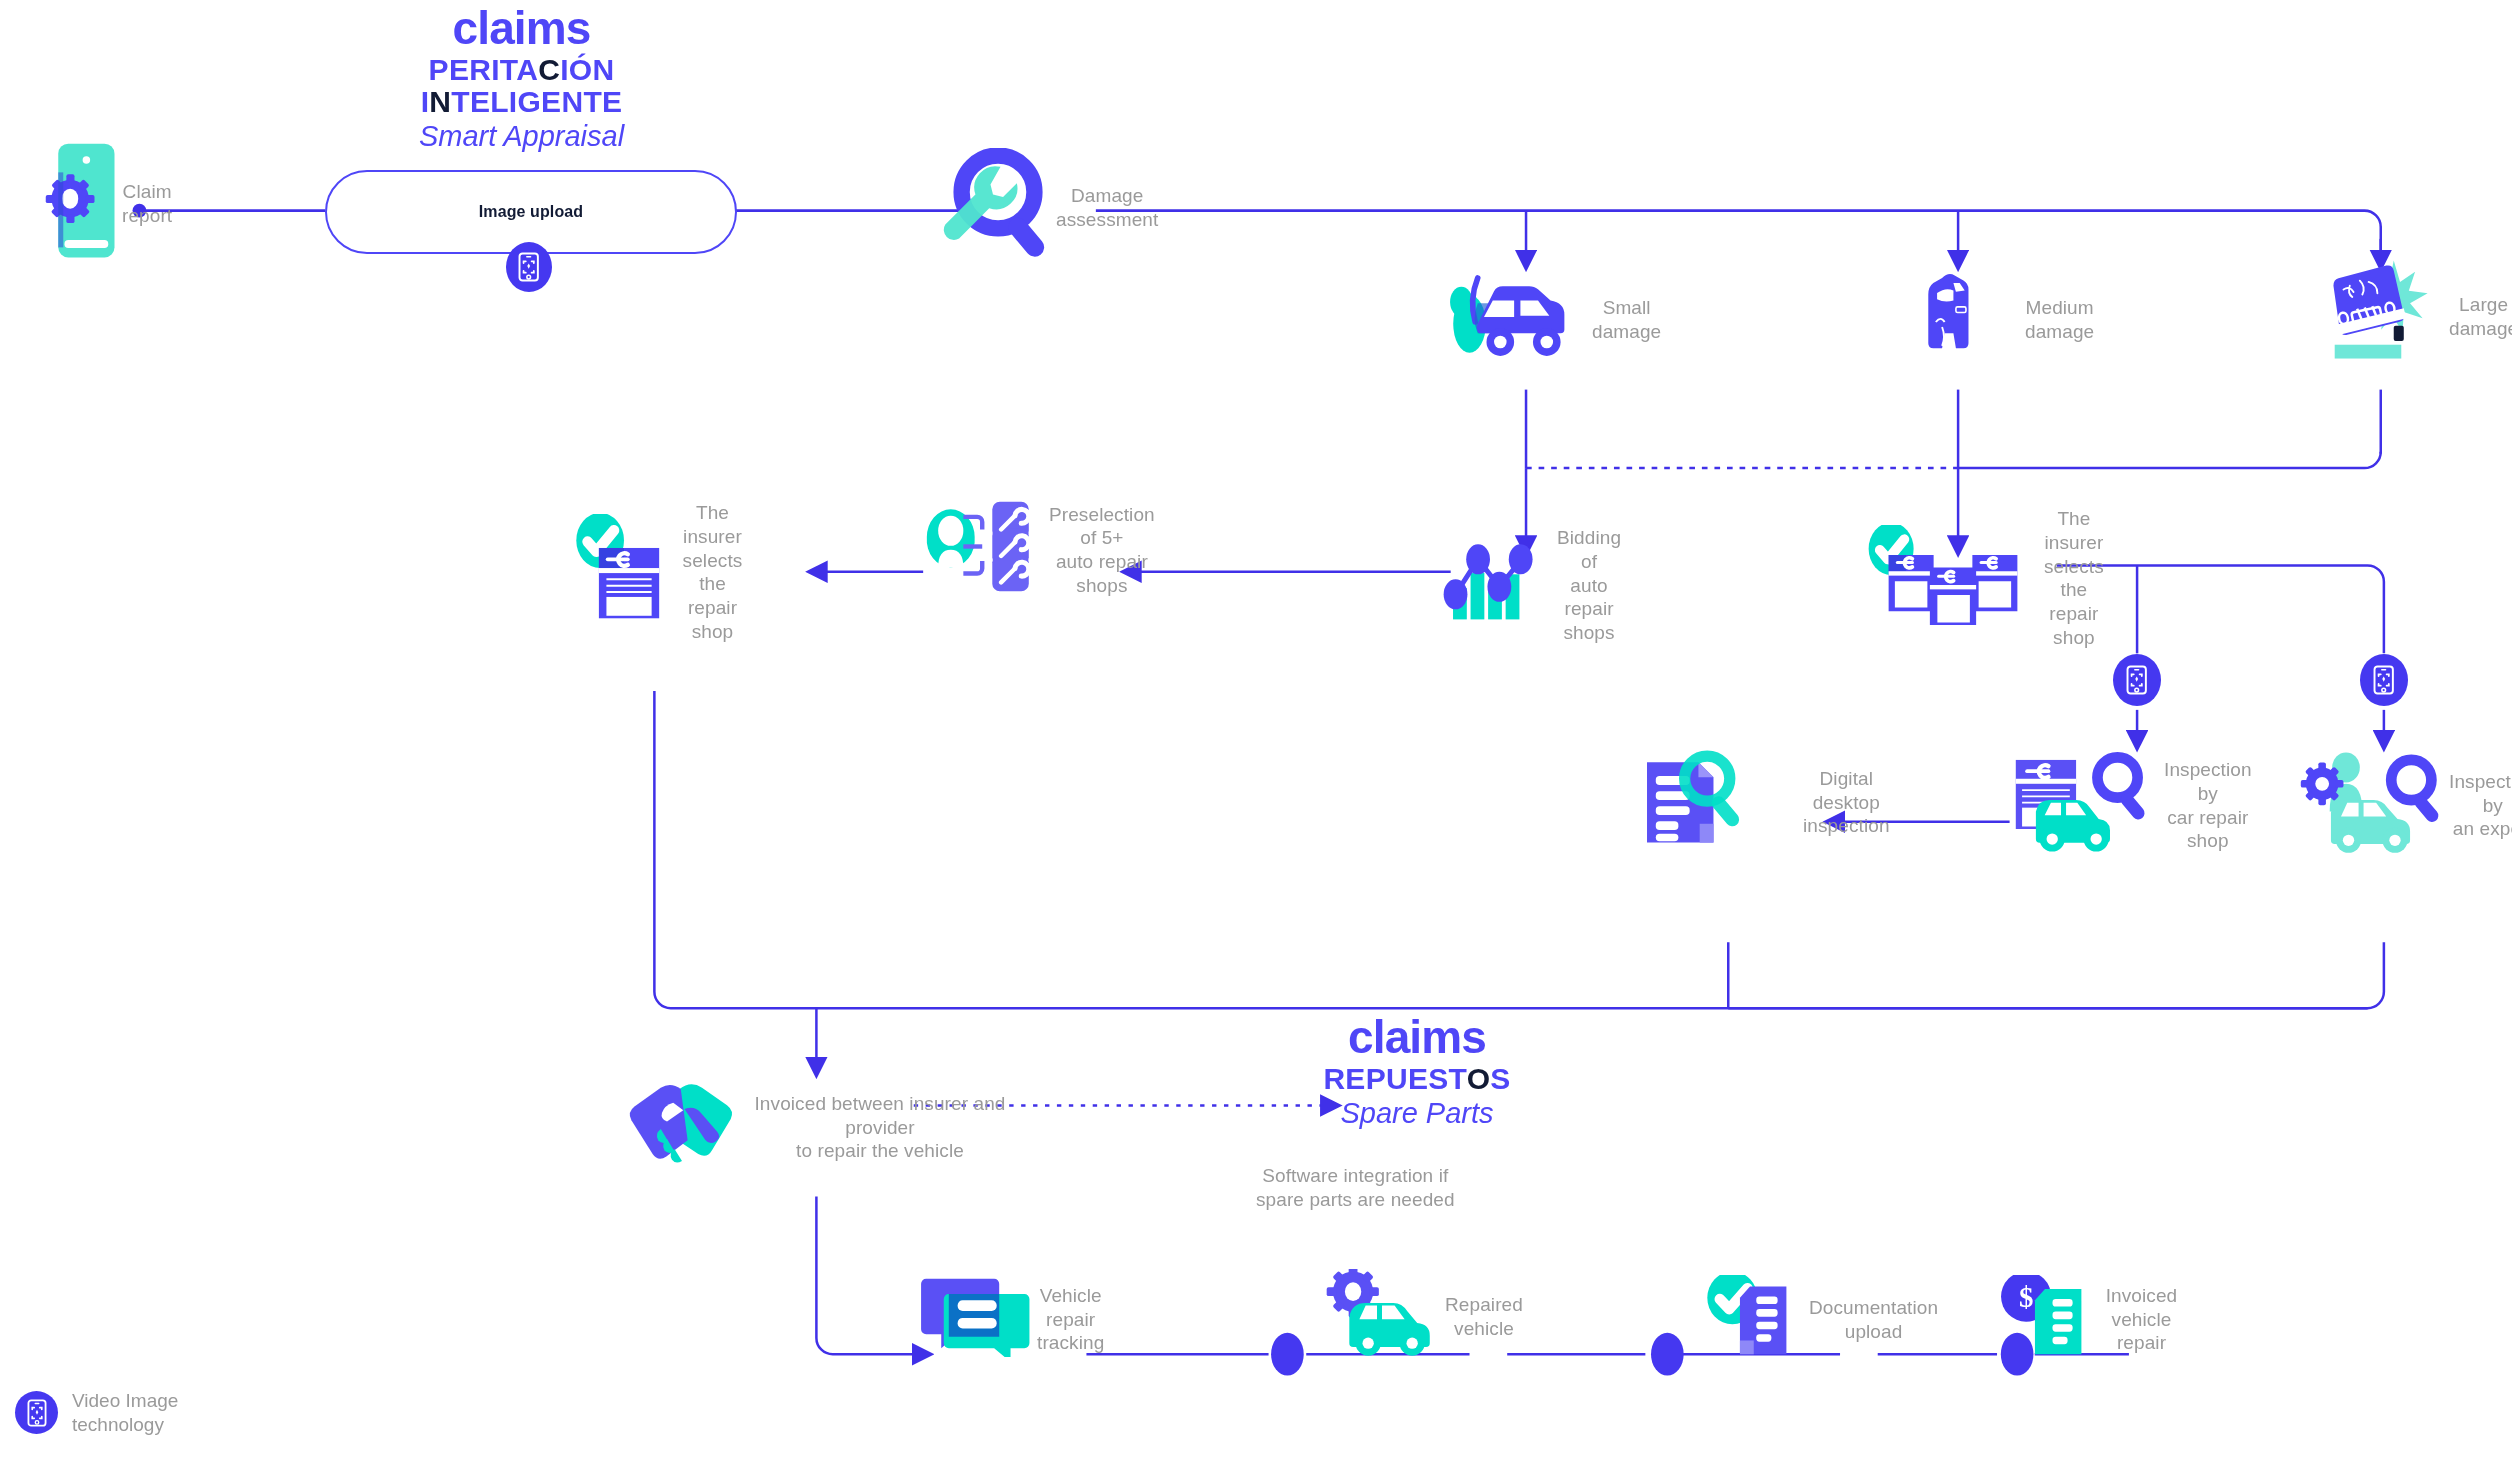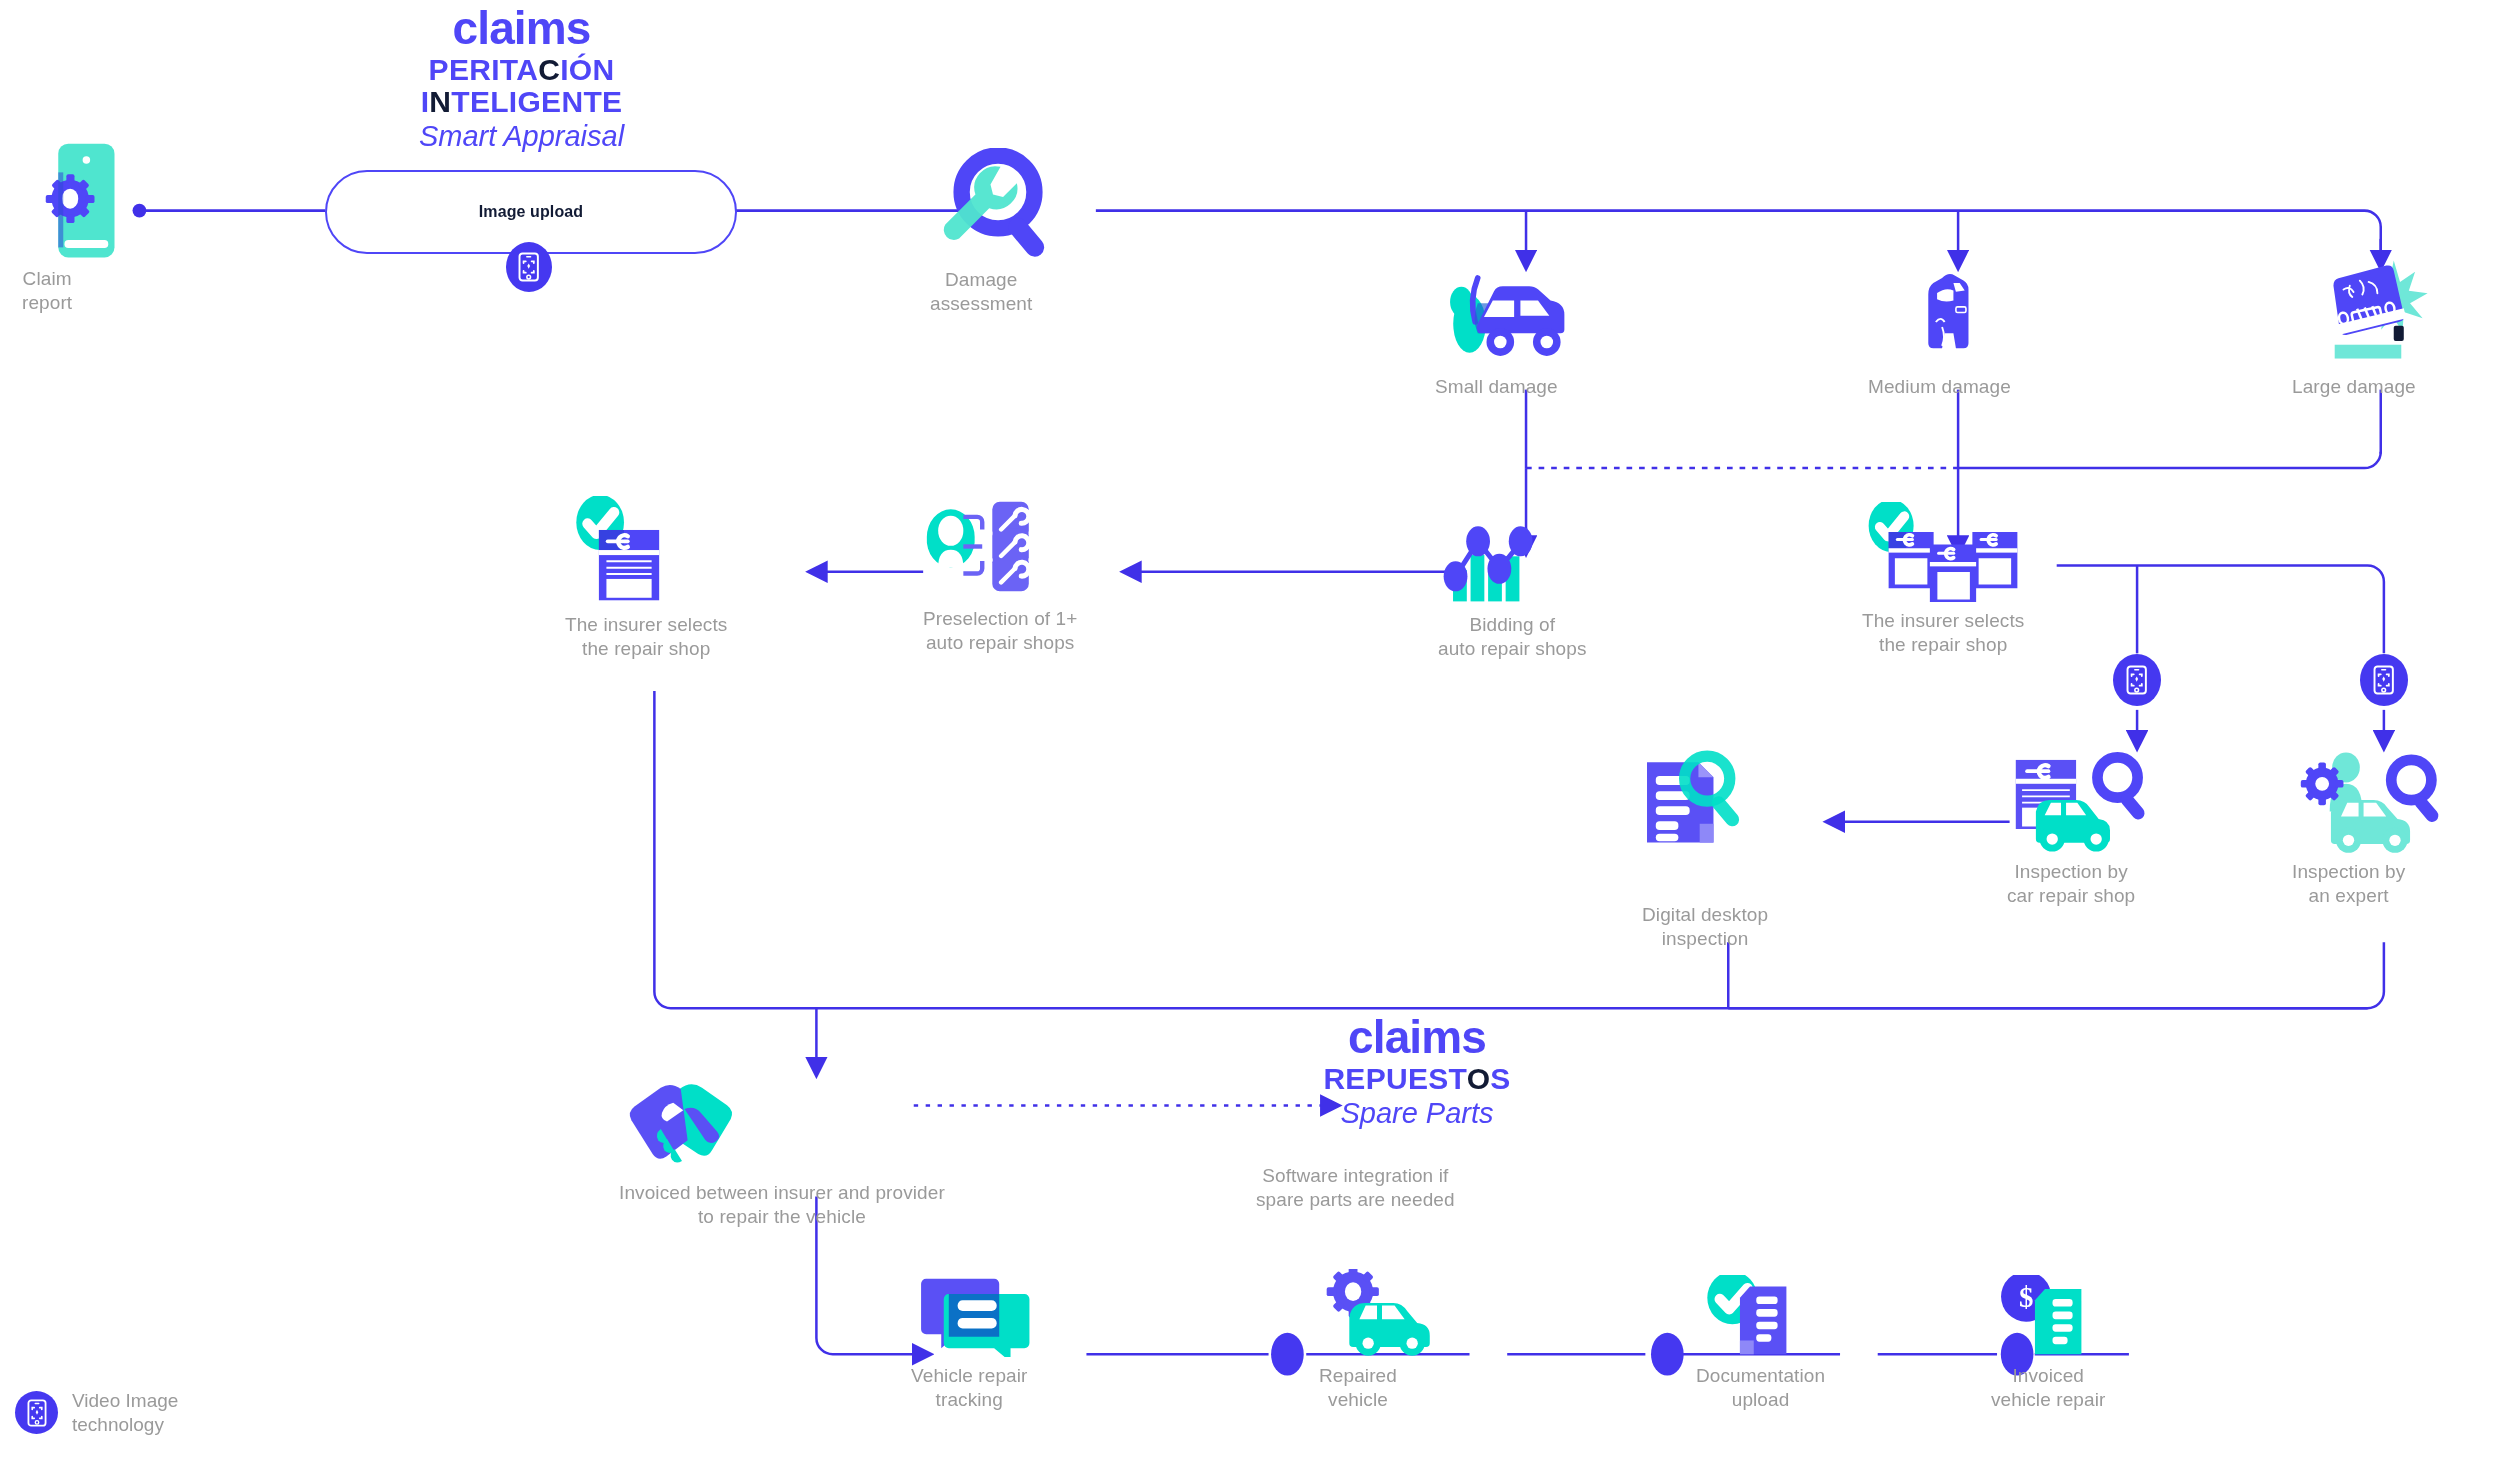--- a/index.html
+++ b/index.html
@@ -5,21 +5,21 @@
   html,body{margin:0;padding:0;background:#ffffff;}
   body{
     width:2512px;height:1470px;position:relative;overflow:hidden;
     font-family:"Liberation Sans","DejaVu Sans",sans-serif;
     -webkit-font-smoothing:antialiased;
   }
   #canvas{position:absolute;left:0;top:0;width:2512px;height:1470px;}
   .lines{position:absolute;left:0;top:0;width:2512px;height:1470px;pointer-events:none;}
 
   
-  .node{position:absolute;display:flex;flex-direction:column;align-items:flex-start;}
+  .node{position:absolute;display:flex;flex-direction:row;align-items:center;}
   .node .art{position:relative;}
   .node .cap{
     margin-top:5px;text-align:center;color:#9a9a9a;
     font-size:19px;line-height:1.25;letter-spacing:0.1px;white-space:pre-line;
   }
 
   
   .logo{position:absolute;text-align:center;line-height:1;}
   .logo .l1{font-size:46px;font-weight:700;color:#4f46f7;letter-spacing:-0.9px;}
   .logo .l2{font-size:30px;font-weight:800;color:#4f46f7;letter-spacing:0.3px;margin-top:3.8px;}
@@ -280,21 +280,21 @@
         <g fill="none" stroke="#ffffff" stroke-width="7" stroke-linecap="round">
           <path d="M124 58 l22 -22"></path>
             <path d="M146 36 a11 11 0 1 1 10 12" stroke-width="8"></path>
           <path d="M124 100 l22 -22"></path>
             <path d="M146 78 a11 11 0 1 1 10 12" stroke-width="8"></path>
           <path d="M124 142 l22 -22"></path>
             <path d="M146 120 a11 11 0 1 1 10 12" stroke-width="8"></path>
         </g>
       </svg>
     </div>
-    <div class="cap">Preselection of 1+
+    <div class="cap">Preselection of 5+
 auto repair shops</div>
   </div>
 
   <div class="node" style="left:1438px;top:521px;width:182px;">
     <div class="art">
       <svg width="119" height="85" viewBox="0 0 190 135">
         <g fill="#00dfc8">
           <rect x="24" y="78" width="22" height="50"></rect>
           <rect x="52" y="54" width="22" height="74"></rect>
           <rect x="80" y="68" width="22" height="60"></rect>

